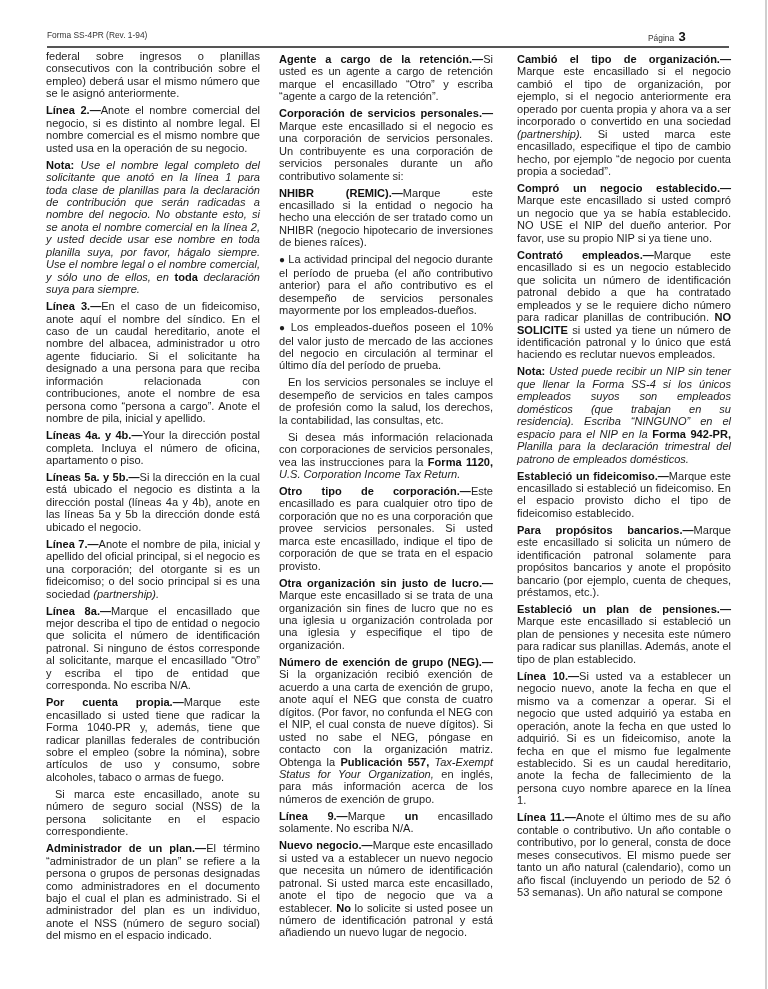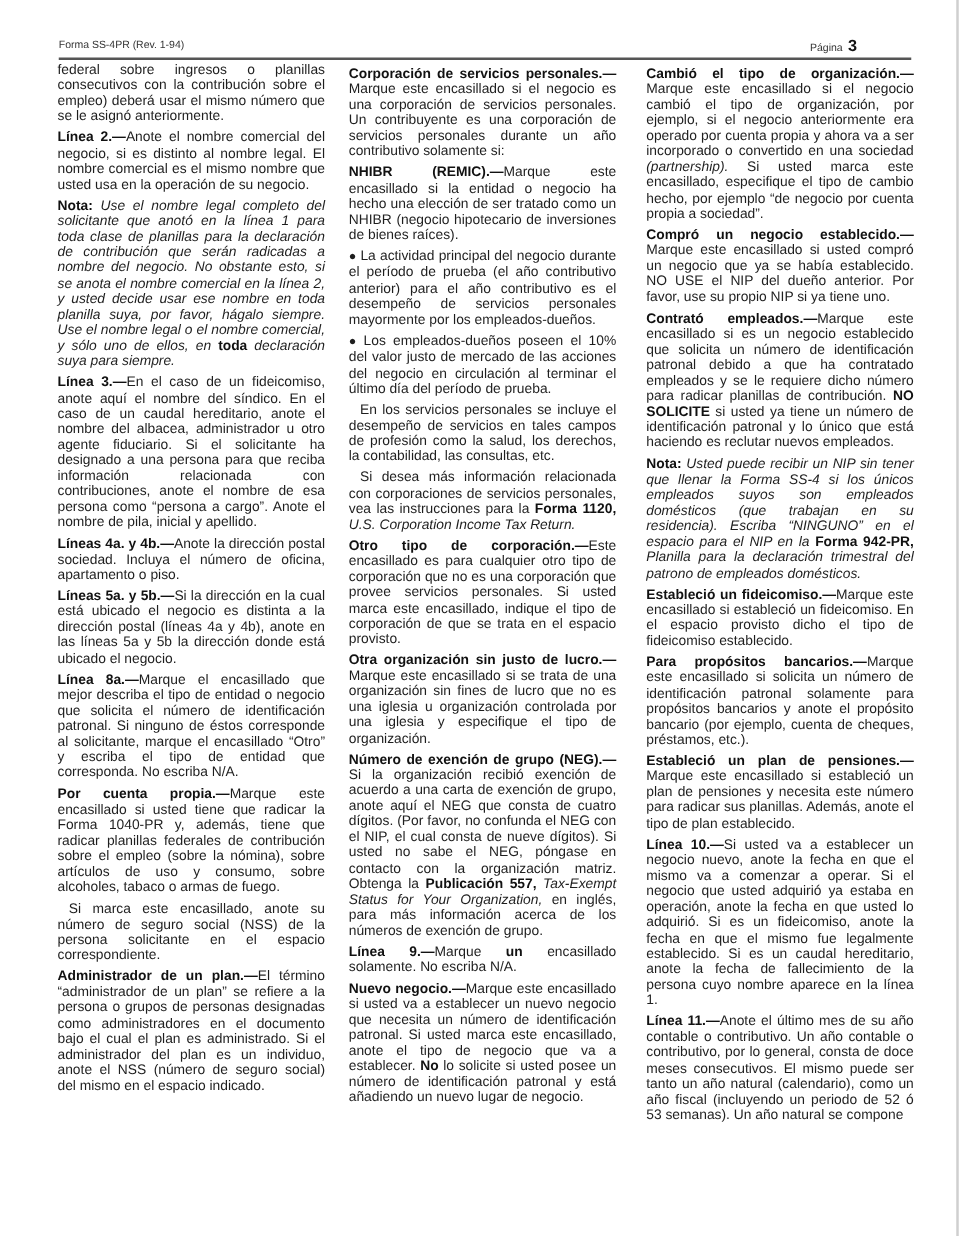--- a/index.html
+++ b/index.html
@@ -27,29 +27,31 @@
 
 <div class="header-left">Forma SS-4PR (Rev. 1-94)</div>
 <div class="header-right"><span>Página</span> <b>3</b></div>
 <div class="rule"></div>
 
 <div class="col col1">
   <p><span>federal sobre ingresos o planillas consecutivos con la contribución sobre el empleo) deberá usar el mismo número que se le asignó anteriormente.</span></p>
   <p><b>Línea 2.—</b><span>Anote el nombre comercial del negocio, si es distinto al nombre legal. El nombre comercial es el mismo nombre que usted usa en la operación de su negocio.</span></p>
   <p><b>Nota:</b><i> Use el nombre legal completo del solicitante que anotó en la línea 1 para toda clase de planillas para la declaración de contribución que serán radicadas a nombre del negocio. No obstante esto, si se anota el nombre comercial en la línea 2, y usted decide usar ese nombre en toda planilla suya, por favor, hágalo siempre. Use el nombre legal o el nombre comercial, y sólo uno de ellos, en </i><b>toda</b><i> declaración suya para siempre.</i></p>
   <p><b>Línea 3.—</b><span>En el caso de un fideicomiso, anote aquí el nombre del síndico. En el caso de un caudal hereditario, anote el nombre del albacea, administrador u otro agente fiduciario. Si el solicitante ha designado a una persona para que reciba información relacionada con contribuciones, anote el nombre de esa persona como “persona a cargo”. Anote el nombre de pila, inicial y apellido.</span></p>
-  <p><b>Líneas 4a. y 4b.—</b><span>Anote la dirección postal sociedad. Incluya el número de oficina, apartamento o piso.</span></p>
+  <p><b>Líneas 4a. y 4b.—</b><span>Your la dirección postal completa. Incluya el número de oficina, apartamento o piso.</span></p>
   <p><b>Líneas 5a. y 5b.—</b><span>Si la dirección en la cual está ubicado el negocio es distinta a la dirección postal (líneas 4a y 4b), anote en las líneas 5a y 5b la dirección donde está ubicado el negocio.</span></p>
+  <p><b>Línea 7.—</b><span>Anote el nombre de pila, inicial y apellido del oficial principal, si el negocio es una corporación; del otorgante si es un fideicomiso; o del socio principal si es una sociedad </span><i>(partnership).</i></p>
   <p><b>Línea 8a.—</b><span>Marque el encasillado que mejor describa el tipo de entidad o negocio que solicita el número de identificación patronal. Si ninguno de éstos corresponde al solicitante, marque el encasillado “Otro” y escriba el tipo de entidad que corresponda. No escriba N/A.</span></p>
   <p><b>Por cuenta propia.—</b><span>Marque este encasillado si usted tiene que radicar la Forma 1040-PR y, además, tiene que radicar planillas federales de contribución sobre el empleo (sobre la nómina), sobre artículos de uso y consumo, sobre alcoholes, tabaco o armas de fuego.</span></p>
   <p class="indent"><span>Si marca este encasillado, anote su número de seguro social (NSS) de la persona solicitante en el espacio correspondiente.</span></p>
   <p><b>Administrador de un plan.—</b><span>El término “administrador de un plan” se refiere a la persona o grupos de personas designadas como administradores en el documento bajo el cual el plan es administrado. Si el administrador del plan es un individuo, anote el NSS (número de seguro social) del mismo en el espacio indicado.</span></p>
 </div>
 
 <div class="col col2">
+  <p><b>Agente a cargo de la retención.—</b><span>Si usted es un agente a cargo de retención marque el encasillado “Otro” y escriba “agente a cargo de la retención”.</span></p>
   <p><b>Corporación de servicios personales.—</b><span>Marque este encasillado si el negocio es una corporación de servicios personales. Un contribuyente es una corporación de servicios personales durante un año contributivo solamente si:</span></p>
   <p><b>NHIBR (REMIC).—</b><span>Marque este encasillado si la entidad o negocio ha hecho una elección de ser tratado como un NHIBR (negocio hipotecario de inversiones de bienes raíces).</span></p>
   <p><span class="bullet">●</span><span>La actividad principal del negocio durante el período de prueba (el año contributivo anterior) para el año contributivo es el desempeño de servicios personales mayormente por los empleados-dueños.</span></p>
   <p><span class="bullet">●</span><span>Los empleados-dueños poseen el 10% del valor justo de mercado de las acciones del negocio en circulación al terminar el último día del período de prueba.</span></p>
   <p class="indent"><span>En los servicios personales se incluye el desempeño de servicios en tales campos de profesión como la salud, los derechos, la contabilidad, las consultas, etc.</span></p>
   <p class="indent"><span>Si desea más información relacionada con corporaciones de servicios personales, vea las instrucciones para la </span><b>Forma 1120,</b><i> U.S. Corporation Income Tax Return.</i></p>
   <p><b>Otro tipo de corporación.—</b><span>Este encasillado es para cualquier otro tipo de corporación que no es una corporación que provee servicios personales. Si usted marca este encasillado, indique el tipo de corporación de que se trata en el espacio provisto.</span></p>
   <p><b>Otra organización sin justo de lucro.—</b><span>Marque este encasillado si se trata de una organización sin fines de lucro que no es una iglesia u organización controlada por una iglesia y especifique el tipo de organización.</span></p>
   <p><b>Número de exención de grupo (NEG).—</b><span>Si la organización recibió exención de acuerdo a una carta de exención de grupo, anote aquí el NEG que consta de cuatro dígitos. (Por favor, no confunda el NEG con el NIP, el cual consta de nueve dígitos). Si usted no sabe el NEG, póngase en contacto con la organización matriz. Obtenga la </span><b>Publicación 557,</b><i> Tax-Exempt Status for Your Organization,</i><span> en inglés, para más información acerca de los números de exención de grupo.</span></p>
   <p><b>Línea 9.—</b><span>Marque </span><b>un</b><span> encasillado solamente. No escriba N/A.</span></p>

